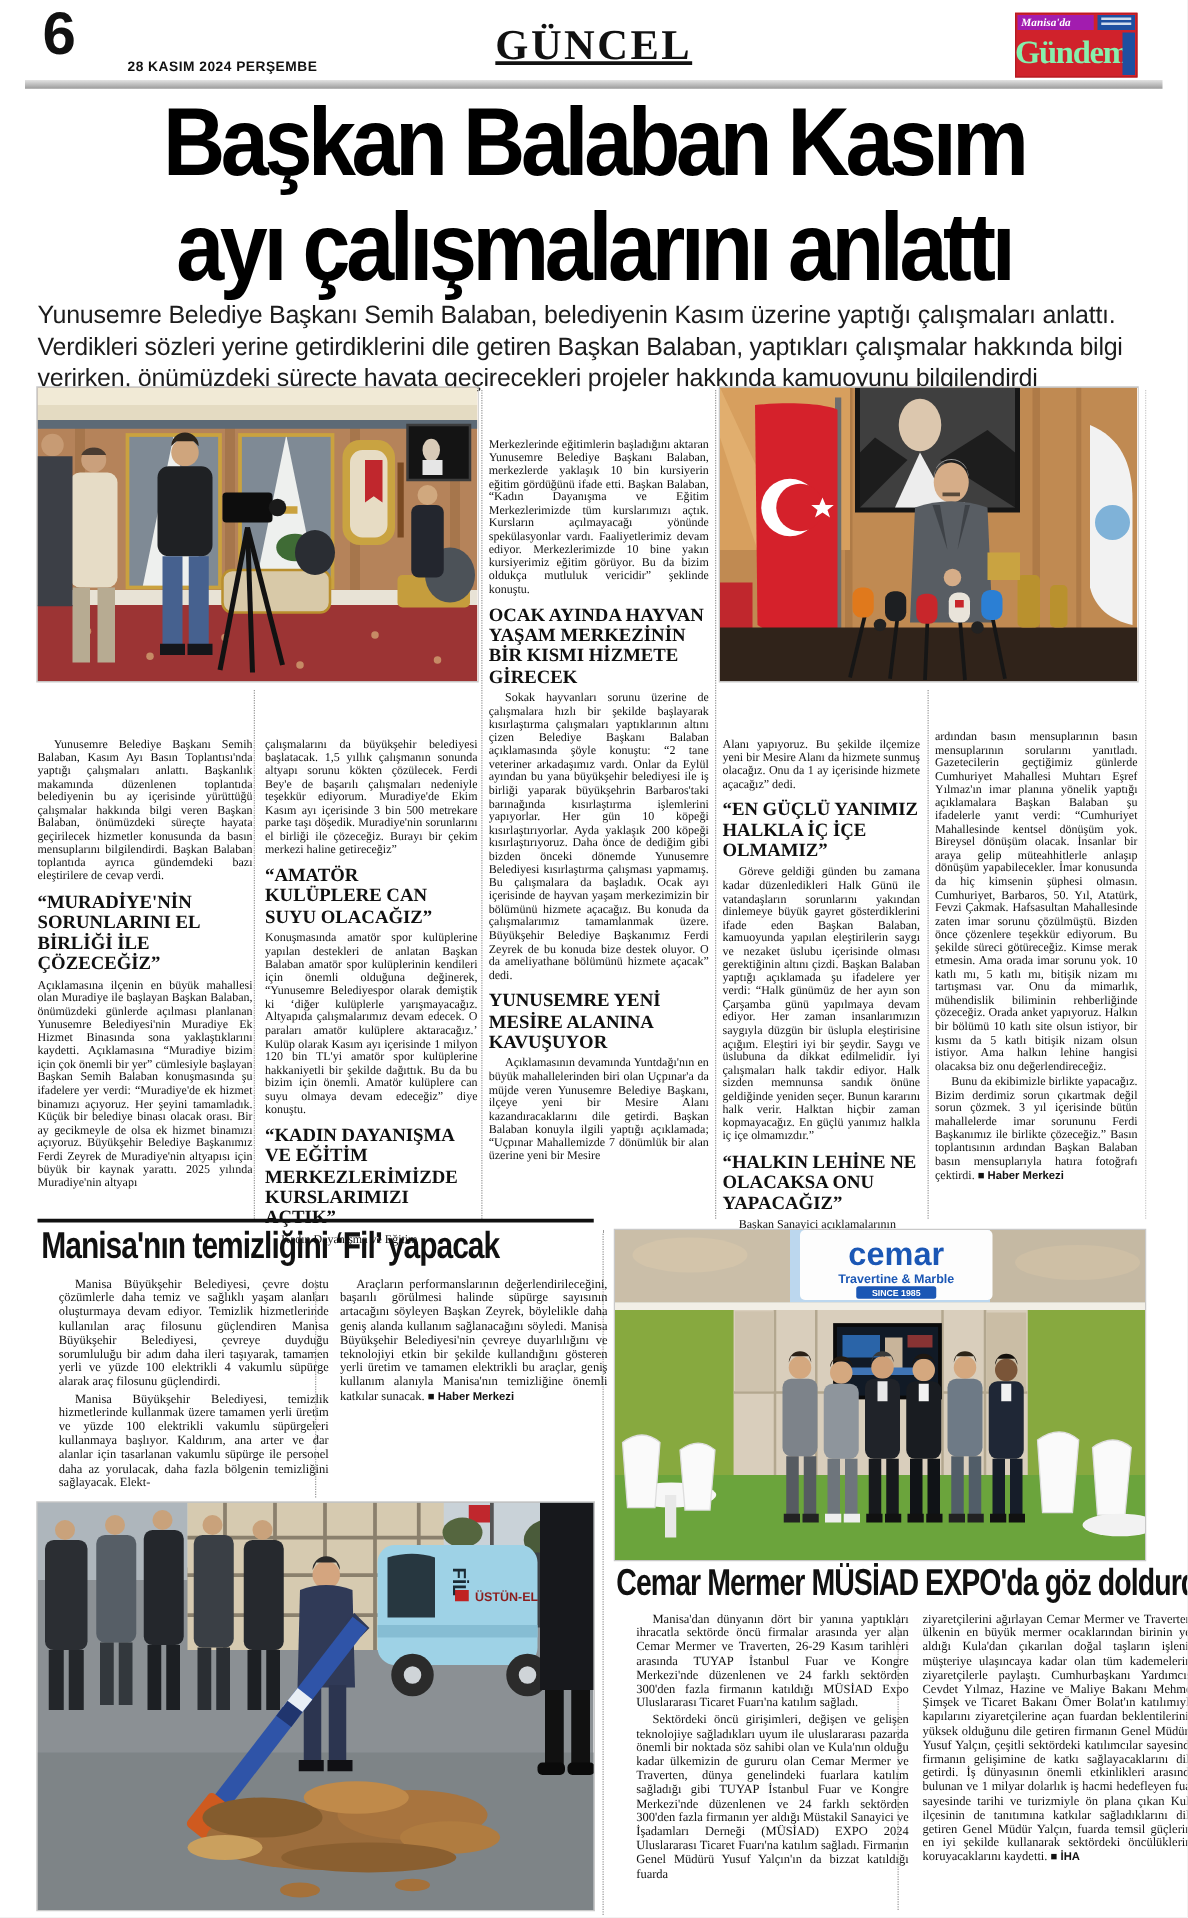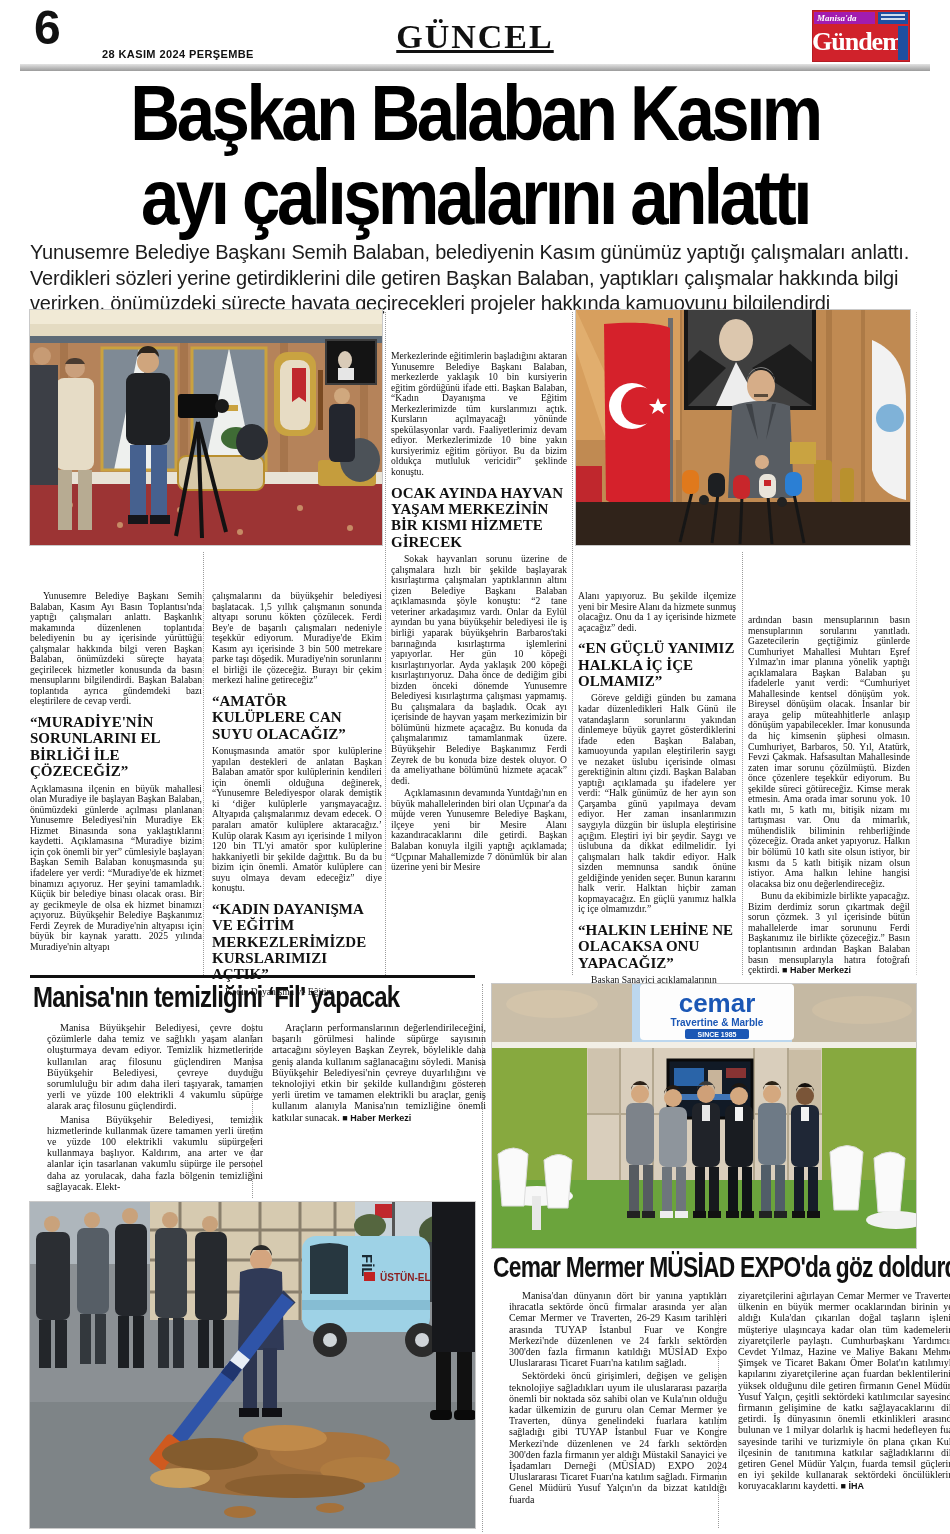--- a/index.html
+++ b/index.html
@@ -8,21 +8,21 @@
   .abs{position:absolute;}
   
   .pagenum{left:34px;top:4px;font:900 48px/48px "Liberation Sans",sans-serif;}
   .hdate{left:90px;top:48px;font:700 11px "Liberation Sans",sans-serif;letter-spacing:.4px;margin-left:12px;}
   .section{left:0;right:0;top:18px;text-align:center;font:700 34px "Liberation Serif",serif;letter-spacing:2px;text-decoration:underline;}
   .logo{left:812px;top:10px;width:98px;height:52px;background:#d0222b;box-shadow:0 0 0 1px #b31b22 inset;}
   .logo .ltop{position:absolute;left:2px;top:2px;width:58px;height:12px;background:#a21caf;color:#fff;
     font:italic 700 9px/12px "Liberation Serif",serif;padding-left:3px;}
   .logo .lblue{position:absolute;right:2px;top:2px;width:30px;height:12px;background:#1f4fa0;}
   .logo .lblue i{display:block;height:2px;margin:2px 3px 0;background:#fff;opacity:.8;}
-  .logo .lname{position:absolute;left:0;right:14px;top:14px;bottom:0;color:#ffffff;text-align:center;
+  .logo .lname{position:absolute;left:0;right:14px;top:14px;bottom:0;color:#86efac;text-align:center;
     font:900 26px/36px "Liberation Serif",serif;letter-spacing:-1px;}
   .logo .lbar{position:absolute;right:2px;top:16px;bottom:2px;width:10px;background:#1f4fa0;}
   .hrule{left:20px;width:910px;top:64px;height:7px;background:linear-gradient(#e3e3e3,#9b9b9b);}
   
   .headline{left:18px;width:914px;top:72px;text-align:center;font-family:"Liberation Sans",sans-serif;
     font-weight:900;font-size:69px;line-height:75px;letter-spacing:-3.5px;color:#000;
     transform:scaleY(1.12);transform-origin:top center;white-space:nowrap;}
   .deck{left:30px;width:892px;top:240px;font:400 20px/25.5px "Liberation Sans",sans-serif;color:#1c1c1c;letter-spacing:-.2px;}
   
   .photo{overflow:hidden;box-shadow:0 0 0 1px #c9c9c9;}
@@ -60,21 +60,21 @@
       </span>
     <span class="lname">Gündem</span>
     <span class="lbar"></span>
   </div>
   <div class="abs hrule"></div>
 
   <div class="abs headline">
     <div>Başkan Balaban Kasım</div>
     <div>ayı çalışmalarını anlattı</div>
   </div>
-  <div class="abs deck">Yunusemre Belediye Başkanı Semih Balaban, belediyenin Kasım günümüz yaptığı çalışmaları anlattı. Verdikleri sözleri yerine getirdiklerini dile getiren Başkan Balaban, yaptıkları çalışmalar hakkında bilgi verirken, önümüzdeki süreçte hayata geçirecekleri projeler hakkında kamuoyunu bilgilendirdi</div>
+  <div class="abs deck">Yunusemre Belediye Başkanı Semih Balaban, belediyenin Kasım üzerine yaptığı çalışmaları anlattı. Verdikleri sözleri yerine getirdiklerini dile getiren Başkan Balaban, yaptıkları çalışmalar hakkında bilgi verirken, önümüzdeki süreçte hayata geçirecekleri projeler hakkında kamuoyunu bilgilendirdi</div>
 
   <div class="abs photo" style="left:30px;top:310px;width:352px;height:235px">
     <svg width="352" height="235" viewBox="0 0 352 235">
       <rect width="352" height="235" fill="#b5835a"></rect>
       <g opacity=".45">
         <rect x="30" y="0" width="8" height="235" fill="#95663c"></rect>
           <rect x="150" y="0" width="8" height="235" fill="#95663c"></rect>
         <rect x="250" y="0" width="8" height="235" fill="#95663c"></rect>
           <rect x="330" y="0" width="8" height="235" fill="#95663c"></rect>
       </g>
@@ -236,33 +236,34 @@
     <p class="cont">Konuşmasında amatör spor kulüplerine yapılan destekleri de anlatan Başkan Balaban amatör spor kulüplerinin kendileri için önemli olduğuna değinerek, “Yunusemre Belediyespor olarak demiştik ki ‘diğer kulüplerle yarışmayacağız. Altyapıda çalışmalarımız devam edecek. O paraları amatör kulüplere aktaracağız.’ Kulüp olarak Kasım ayı içerisinde 1 milyon 120 bin TL'yi amatör spor kulüplerine hakkaniyetli bir şekilde dağıttık. Bu da bu bizim için önemli. Amatör kulüplere can suyu olmaya devam edeceğiz” diye konuştu.</p>
     <div class="sub">“KADIN DAYANIŞMA VE EĞİTİM MERKEZLERİMİZDE KURSLARIMIZI AÇTIK”</div>
     <p>Kadın Dayanışma ve Eğitim</p>
   </div>
 
   <div class="abs vdot" style="left:385px;top:312px;height:663px"></div>
   <div class="abs col" style="left:391px;top:311px;width:176px;height:665px">
     <p class="cont">Merkezlerinde eğitimlerin başladığını aktaran Yunusemre Belediye Başkanı Balaban, merkezlerde yaklaşık 10 bin kursiyerin eğitim gördüğünü ifade etti. Başkan Balaban, “Kadın Dayanışma ve Eğitim Merkezlerimizde tüm kurslarımızı açtık. Kursların açılmayacağı yönünde spekülasyonlar vardı. Faaliyetlerimiz devam ediyor. Merkezlerimizde 10 bine yakın kursiyerimiz eğitim görüyor. Bu da bizim oldukça mutluluk vericidir” şeklinde konuştu.</p>
     <div class="sub">OCAK AYINDA HAYVAN YAŞAM MERKEZİNİN BİR KISMI HİZMETE GİRECEK</div>
     <p>Sokak hayvanları sorunu üzerine de çalışmalara hızlı bir şekilde başlayarak kısırlaştırma çalışmaları yaptıklarının altını çizen Belediye Başkanı Balaban açıklamasında şöyle konuştu: “2 tane veteriner arkadaşımız vardı. Onlar da Eylül ayından bu yana büyükşehir belediyesi ile iş birliği yaparak büyükşehrin Barbaros'taki barınağında kısırlaştırma işlemlerini yapıyorlar. Her gün 10 köpeği kısırlaştırıyorlar. Ayda yaklaşık 200 köpeği kısırlaştırıyoruz. Daha önce de dediğim gibi bizden önceki dönemde Yunusemre Belediyesi kısırlaştırma çalışması yapmamış. Bu çalışmalara da başladık. Ocak ayı içerisinde de hayvan yaşam merkezimizin bir bölümünü hizmete açacağız. Bu konuda da çalışmalarımız tamamlanmak üzere. Büyükşehir Belediye Başkanımız Ferdi Zeyrek de bu konuda bize destek oluyor. O da ameliyathane bölümünü hizmete açacak” dedi.</p>
+    <div class="sub">YUNUSEMRE YENİ MESİRE ALANINA KAVUŞUYOR</div>
     <p>Açıklamasının devamında Yuntdağı'nın en büyük mahallelerinden biri olan Uçpınar'a da müjde veren Yunusemre Belediye Başkanı, ilçeye yeni bir Mesire Alanı kazandıracaklarını dile getirdi. Başkan Balaban konuyla ilgili yaptığı açıklamada; “Uçpınar Mahallemizde 7 dönümlük bir alan üzerine yeni bir Mesire</p>
   </div>
   <div class="abs vdot" style="left:572px;top:312px;height:663px"></div>
 
   <div class="abs col" style="left:578px;top:551px;width:158px;height:424px">
     <p class="cont">Alanı yapıyoruz. Bu şekilde ilçemize yeni bir Mesire Alanı da hizmete sunmuş olacağız. Onu da 1 ay içerisinde hizmete açacağız” dedi.</p>
     <div class="sub">“EN GÜÇLÜ YANIMIZ HALKLA İÇ İÇE OLMAMIZ”</div>
     <p>Göreve geldiği günden bu zamana kadar düzenledikleri Halk Günü ile vatandaşların sorunlarını yakından dinlemeye büyük gayret gösterdiklerini ifade eden Başkan Balaban, kamuoyunda yapılan eleştirilerin saygı ve nezaket üslubu içerisinde olması gerektiğinin altını çizdi. Başkan Balaban yaptığı açıklamada şu ifadelere yer verdi: “Halk günümüz de her ayın son Çarşamba günü yapılmaya devam ediyor. Her zaman insanlarımızın saygıyla düzgün bir üslupla eleştirisine açığım. Eleştiri iyi bir şeydir. Saygı ve üslubuna da dikkat edilmelidir. İyi çalışmaları halk takdir ediyor. Halk sizden memnunsa sandık önüne geldiğinde yeniden seçer. Bunun kararını halk verir. Halktan hiçbir zaman kopmayacağız. En güçlü yanımız halkla iç içe olmamızdır.”</p>
     <div class="sub">“HALKIN LEHİNE NE OLACAKSA ONU YAPACAĞIZ”</div>
     <p>Başkan Sanayici açıklamalarının</p>
   </div>
   <div class="abs vdot" style="left:742px;top:552px;height:423px"></div>
-  <div class="abs col" style="left:748px;top:575px;width:162px;height:424px">
+  <div class="abs col" style="left:748px;top:545px;width:162px;height:424px">
     <p class="cont">ardından basın mensuplarının basın mensuplarının sorularını yanıtladı. Gazetecilerin geçtiğimiz günlerde Cumhuriyet Mahallesi Muhtarı Eşref Yılmaz'ın imar planına yönelik yaptığı açıklamalara Başkan Balaban şu ifadelerle yanıt verdi: “Cumhuriyet Mahallesinde kentsel dönüşüm yok. Bireysel dönüşüm olacak. İnsanlar bir araya gelip müteahhitlerle anlaşıp dönüşüm yapabilecekler. İmar konusunda da hiç kimsenin şüphesi olmasın. Cumhuriyet, Barbaros, 50. Yıl, Atatürk, Fevzi Çakmak. Hafsasultan Mahallesinde zaten imar sorunu çözülmüştü. Bizden önce çözenlere teşekkür ediyorum. Bu şekilde süreci götüreceğiz. Kimse merak etmesin. Ama orada imar sorunu yok. 10 katlı mı, 5 katlı mı, bitişik nizam mı tartışması var. Onu da mimarlık, mühendislik biliminin rehberliğinde çözeceğiz. Orada anket yapıyoruz. Halkın bir bölümü 10 katlı site olsun istiyor, bir kısmı da 5 katlı bitişik nizam olsun istiyor. Ama halkın lehine hangisi olacaksa biz onu değerlendireceğiz.</p>
     <p>
       <span>Bunu da ekibimizle birlikte yapacağız. Bizim derdimiz sorun çıkartmak değil sorun çözmek. 3 yıl içerisinde bütün mahallelerde imar sorununu Ferdi Başkanımız ile birlikte çözeceğiz.” Basın toplantısının ardından Başkan Balaban basın mensuplarıyla hatıra fotoğrafı çektirdi.</span>
       <span class="byline">■ Haber Merkezi</span>
     </p>
   </div>
   <div class="abs vdot" style="left:916px;top:312px;height:663px;opacity:.5"></div>
 
   <div class="abs blackbar" style="left:30px;top:975px;width:445px;height:3px"></div>
   <div class="abs vdot" style="left:482px;top:984px;height:548px"></div>

